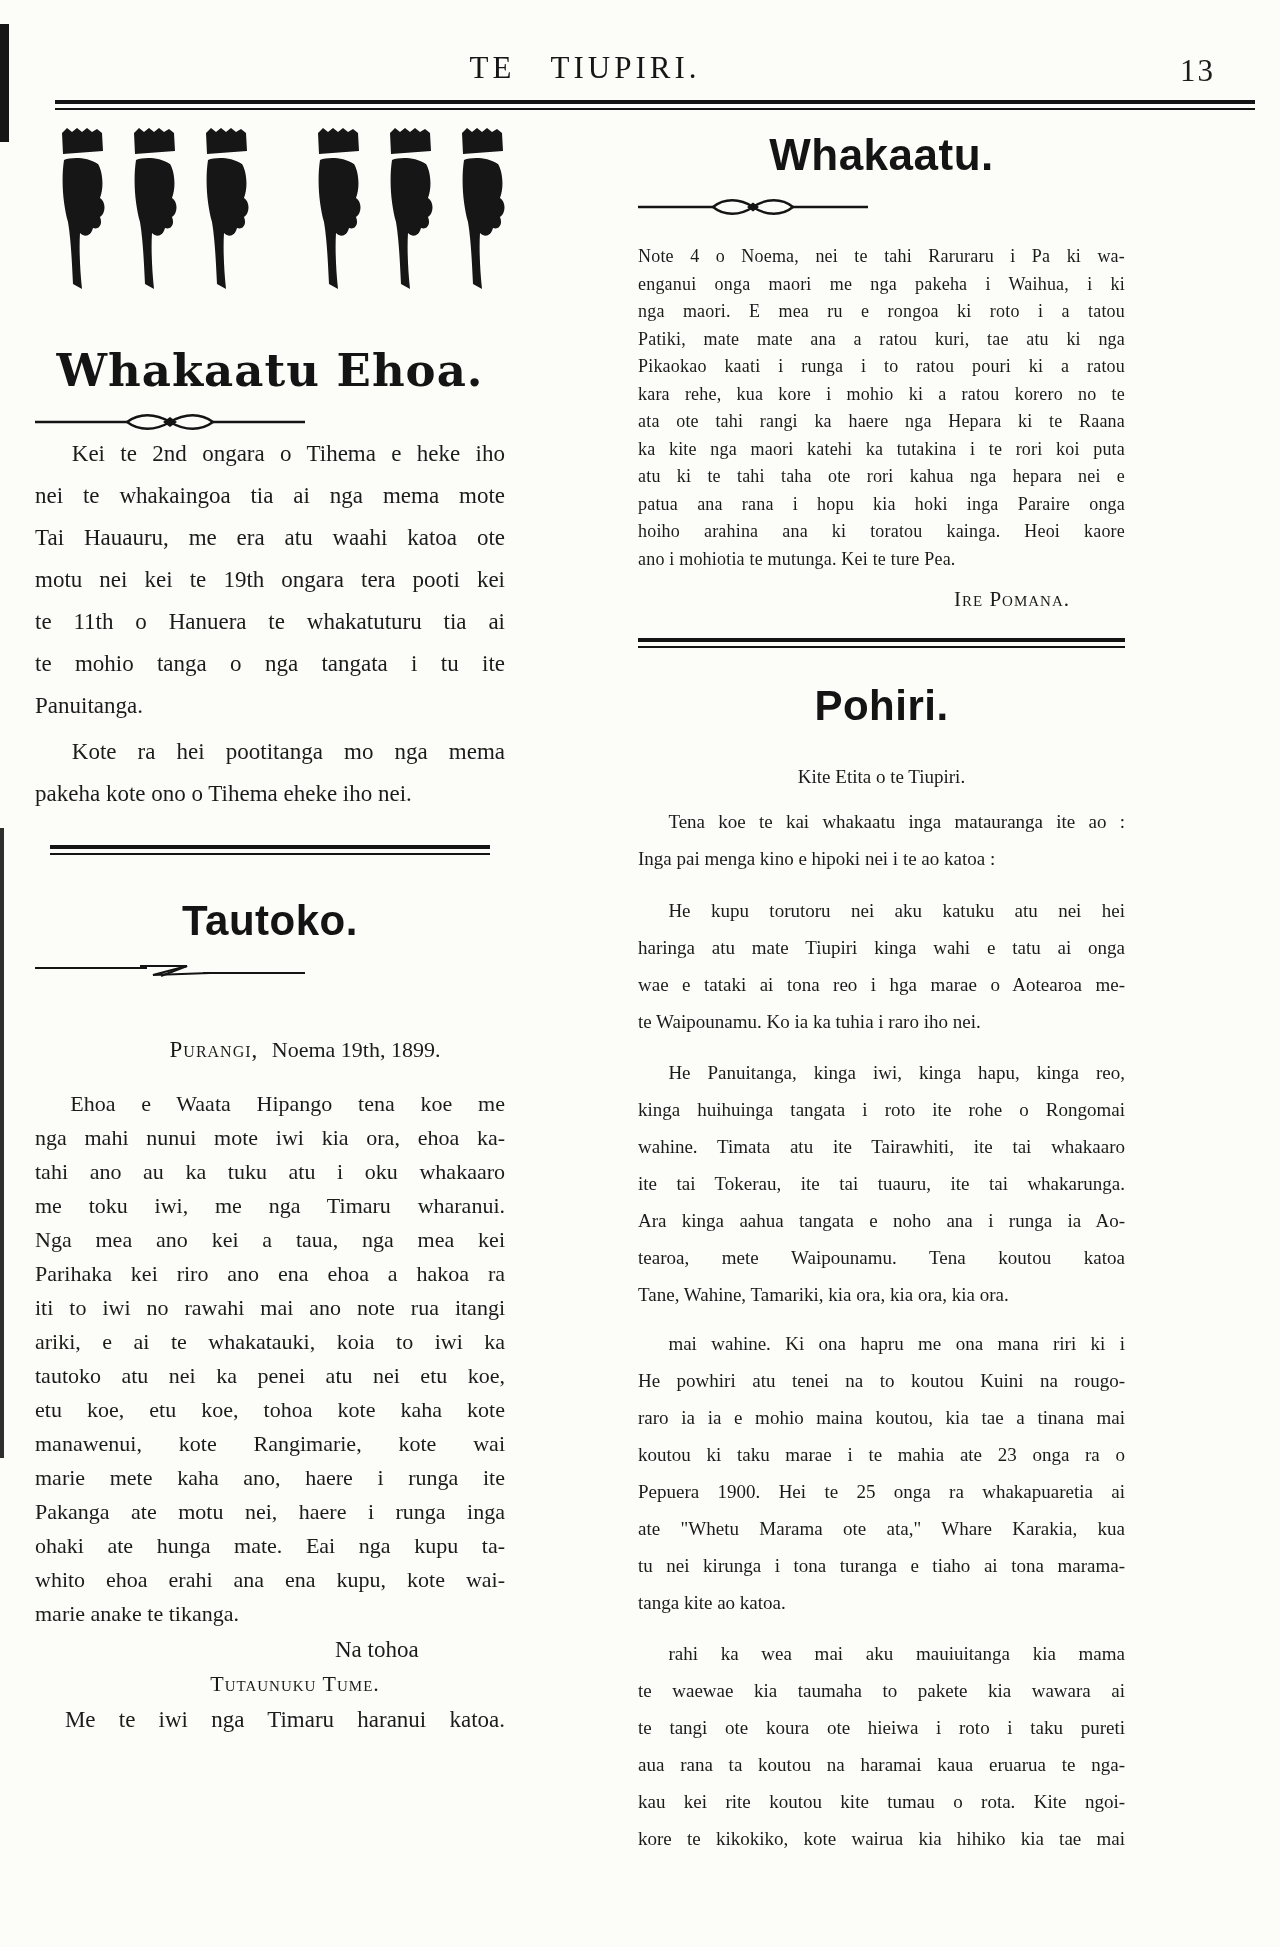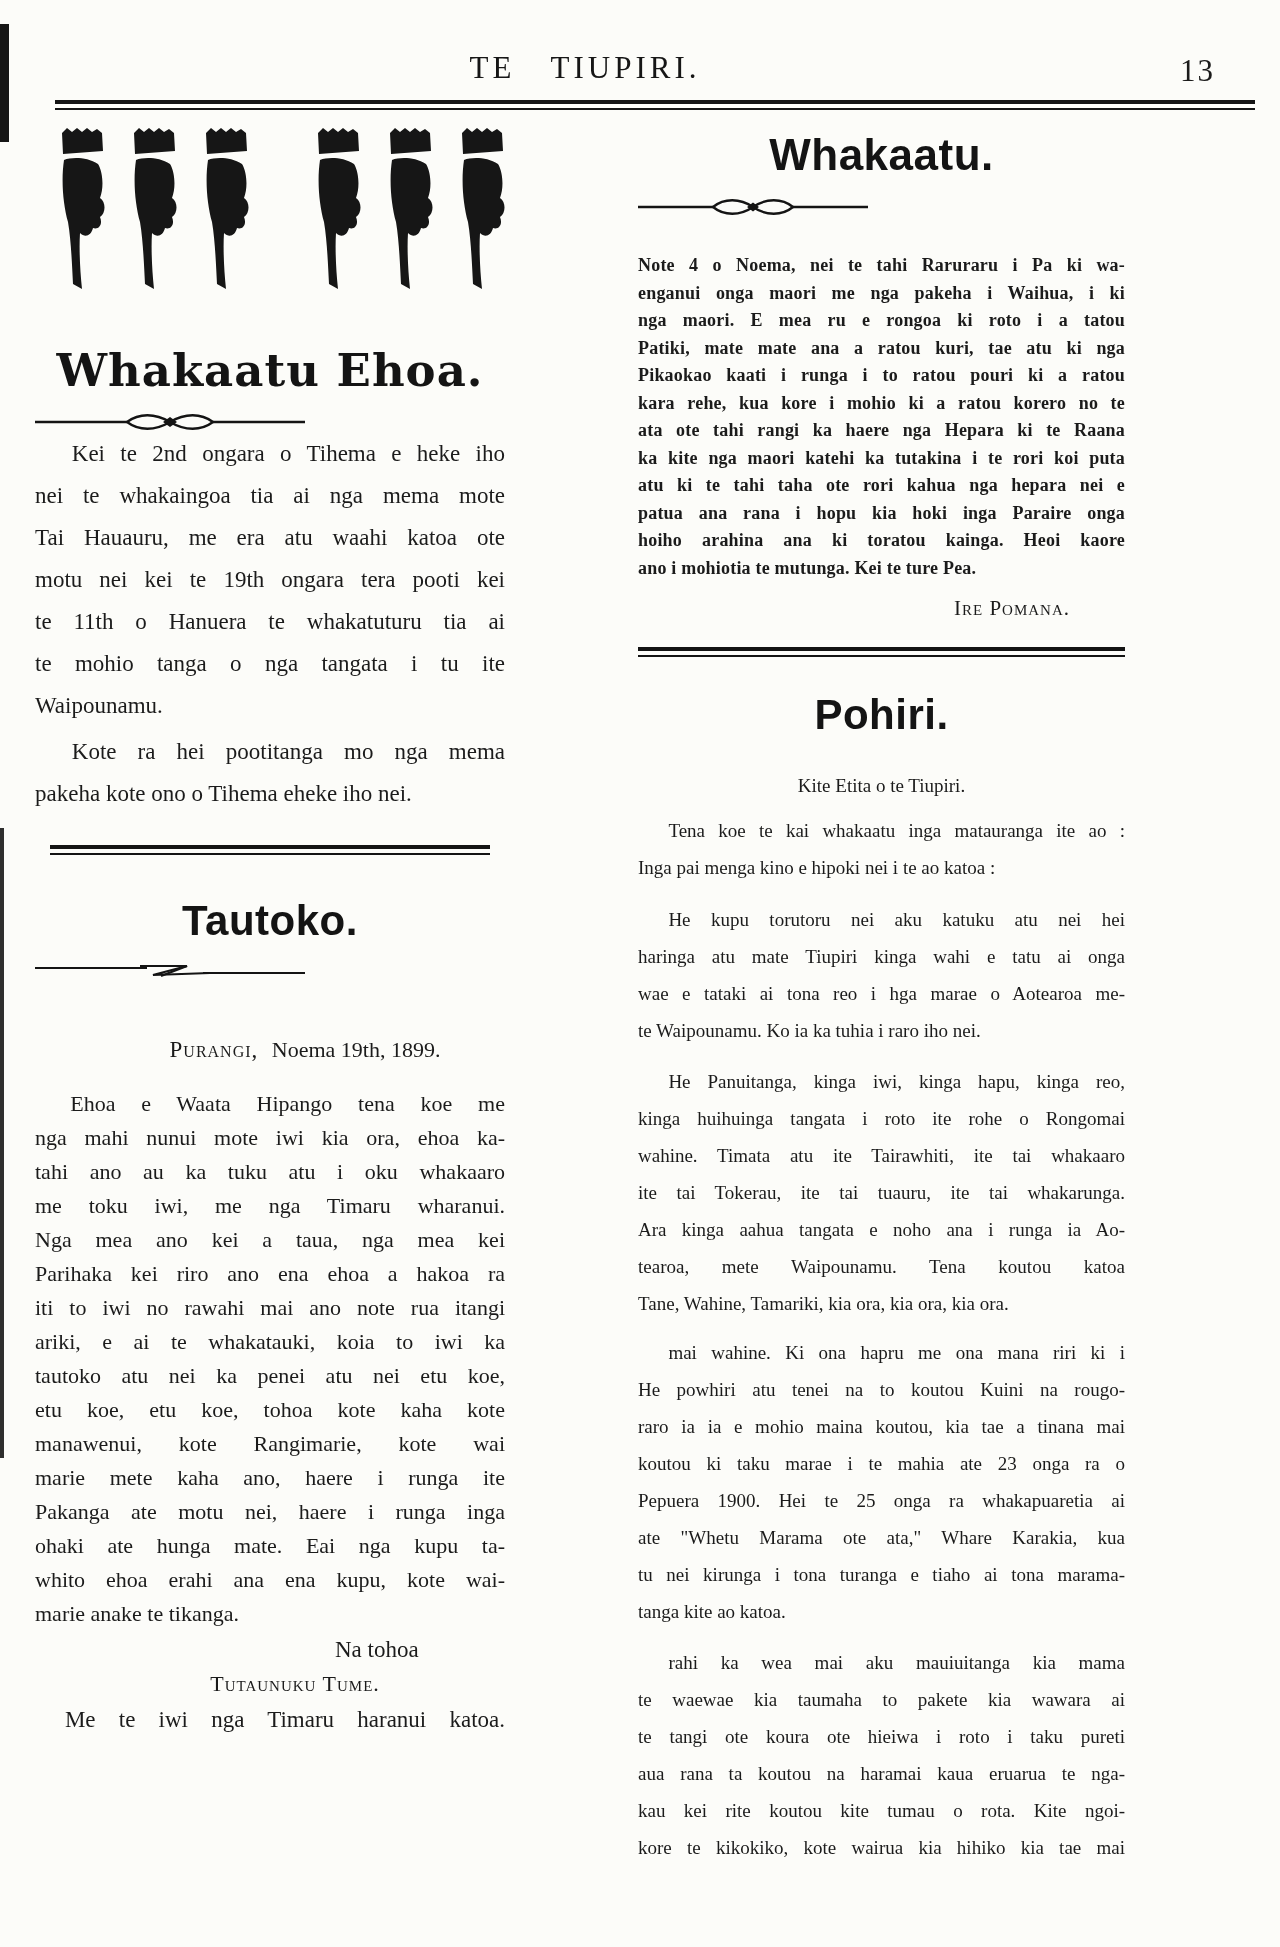--- a/index.html
+++ b/index.html
@@ -47,21 +47,21 @@
   .divider svg{display:block;}
   .divider.in-right{margin-top:16px;}
 
   
   .pline{text-align:justify;text-align-last:justify;}
   .pline.lastline{text-align-last:left;}
   .para.indent .pline:first-child{text-indent:1.6em;}
   .para.art1{font-size:23px;line-height:42px;}
   .para.art1b{margin-top:4px;}
   .para.art2{font-size:22px;line-height:34px;margin-top:24px;}
-  .para.rb1{font-size:18px;line-height:27.5px;margin-top:34px;letter-spacing:0.2px;font-weight:bold;}
+  .para.rb1{font-size:18px;line-height:27.5px;margin-top:25px;letter-spacing:0.2px;}
   .para.rb2{font-size:19px;line-height:37px;margin-top:15px;}
   .para.pc{margin-top:14px;}
   .para.pd{margin-top:12px;}
   .para.pe{margin-top:14px;}
 
   
   .rule-left{width:440px;margin:30px auto 0;}
   .rule-right{width:487px;margin-top:26px;}
 
   
@@ -146,21 +146,21 @@
       </svg>
     </span>
 
     <div class="para art1 indent">
         <div class="pline">Kei te 2nd ongara o Tihema e heke iho</div>
         <div class="pline">nei te whakaingoa tia ai nga mema mote</div>
         <div class="pline">Tai Hauauru, me era atu waahi katoa ote</div>
         <div class="pline">motu nei kei te 19th ongara tera pooti kei</div>
         <div class="pline">te 11th o Hanuera te whakatuturu tia ai</div>
         <div class="pline">te mohio tanga o nga tangata i tu ite</div>
-        <div class="pline lastline">Waipounamu.</div>
+        <div class="pline lastline">Panuitanga.</div>
       </div>
     <div class="para art1 art1b indent">
         <div class="pline">Kote ra hei pootitanga mo nga mema</div>
         <div class="pline lastline">pakeha kote ono o Tihema eheke iho nei.</div>
       </div>
 
     <div class="rule-double rule-left"></div>
 
     <h2 class="sans-heading h-tautoko">Tautoko.</h2>
 

